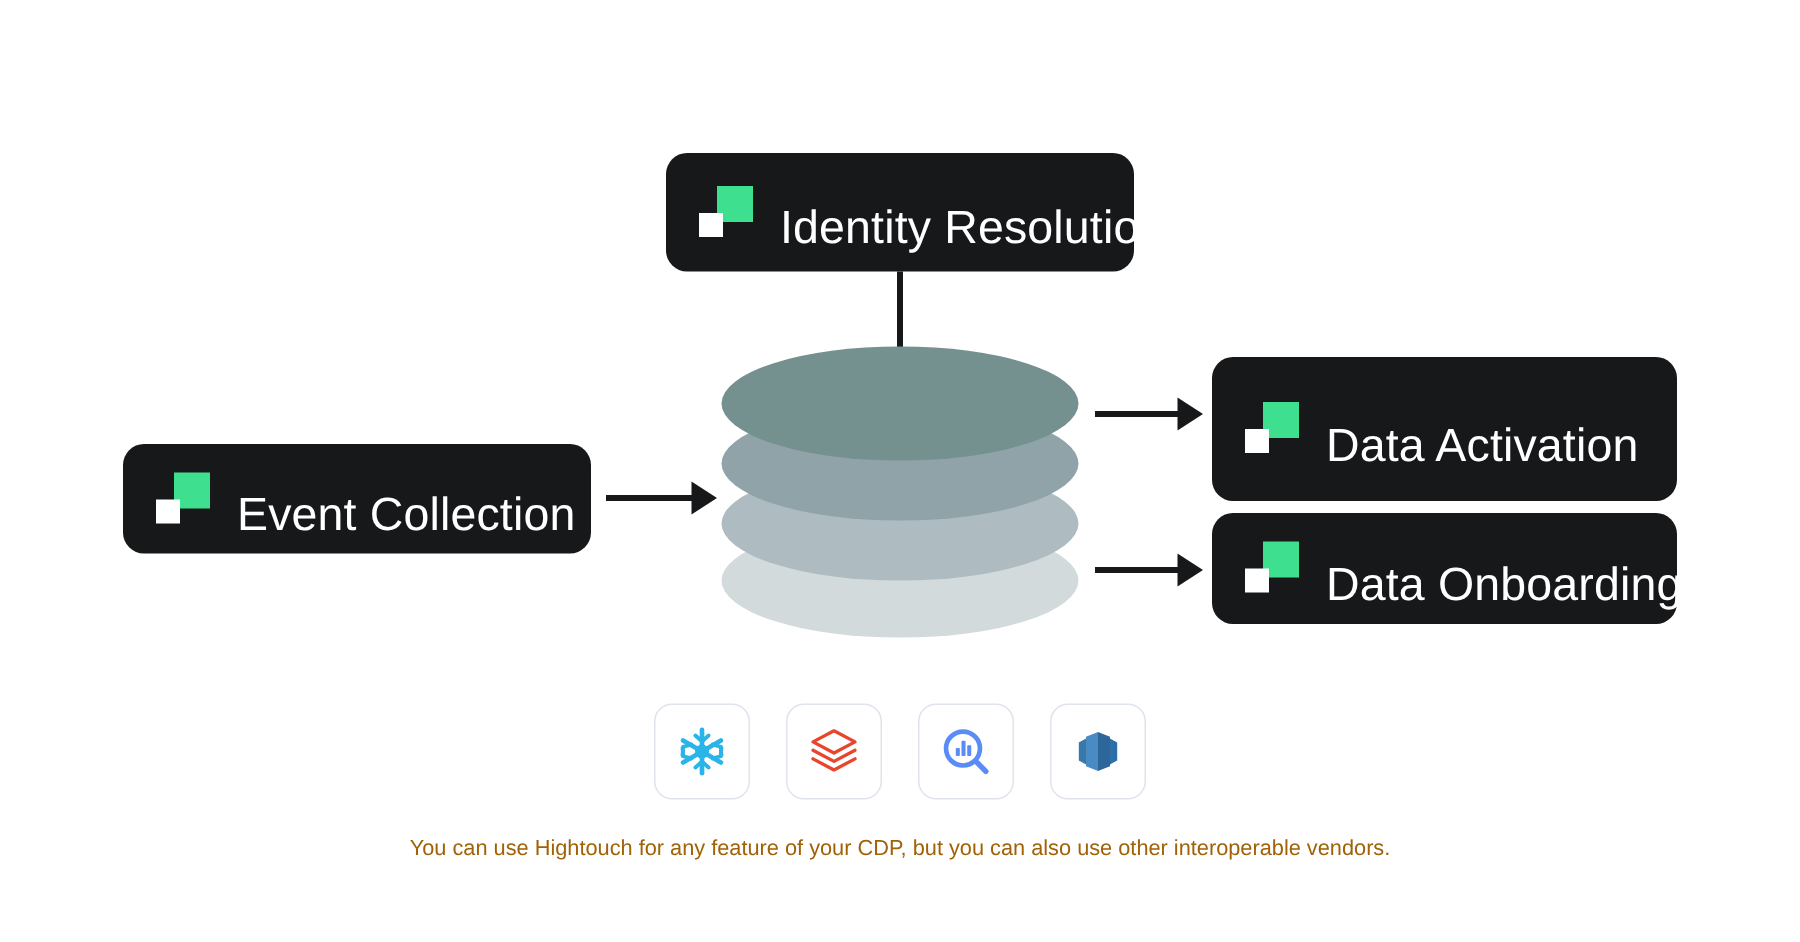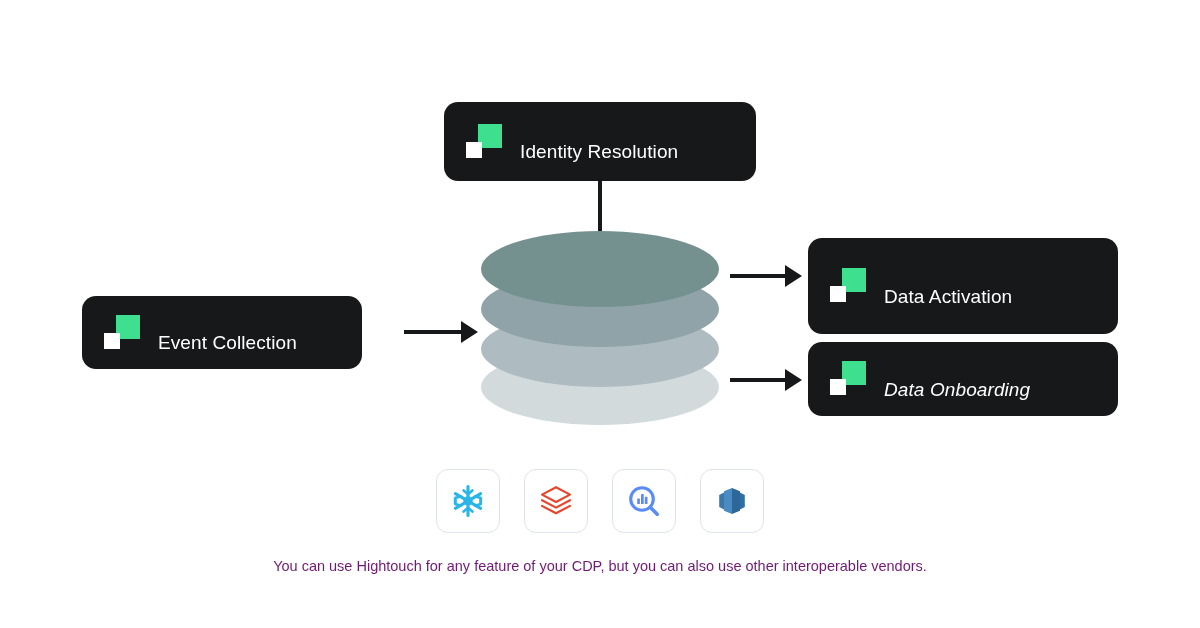--- a/index.html
+++ b/index.html
@@ -27,21 +27,21 @@
     position: absolute;
     background: #16181a;
     border-radius: 14px;
     display: flex;
     align-items: center;
     box-sizing: border-box;
     padding: 0 26px 0 22px;
   }
   .node-label {
     color: #ffffff;
-    font-size: 19px;
+    font-size: 31px;
     font-weight: 500;
     letter-spacing: 0.1px;
     white-space: nowrap;
     line-height: 1;
     margin-top: 20px;
   }
 
   
   .ht-mark {
     position: relative;
@@ -62,23 +62,23 @@
     position: absolute;
     left: 0px;
     top: 20px;
     width: 16px;
     height: 16px;
     background: #ffffff;
   }
 
   
   #box-identity  { left: 444px; top: 102px;  width: 312px; height: 79px; }
-  #box-event     { left: 82px;  top: 296px;  width: 280px; height: 73px; }
+  #box-event     { left: 82px;  top: 296px;  width: 312px; height: 73px; }
   #box-activation{ left: 808px; top: 238px;  width: 310px; height: 96px; }
-  #box-onboarding{ left: 808px; top: 342px;  width: 310px; height: 74px; font-style: italic; }
+  #box-onboarding{ left: 808px; top: 342px;  width: 310px; height: 74px; }
 
   
   #connector-vertical {
     position: absolute;
     left: 598px;
     top: 181px;
     width: 4px;
     height: 64px;
     background: #16181a;
   }
@@ -150,21 +150,21 @@
   }
   .vendor-tile svg { display: block; }
 
   
   #caption {
     position: absolute;
     left: 0;
     top: 556px;
     width: 1200px;
     text-align: center;
-    color: #701a75;
+    color: #a16207;
     font-size: 14.5px;
     line-height: 21px;
     font-weight: 400;
   }
   #caption .cap-line { display: block; }
 </style>
 </head>
 <body>
 
 <div id="stage">

